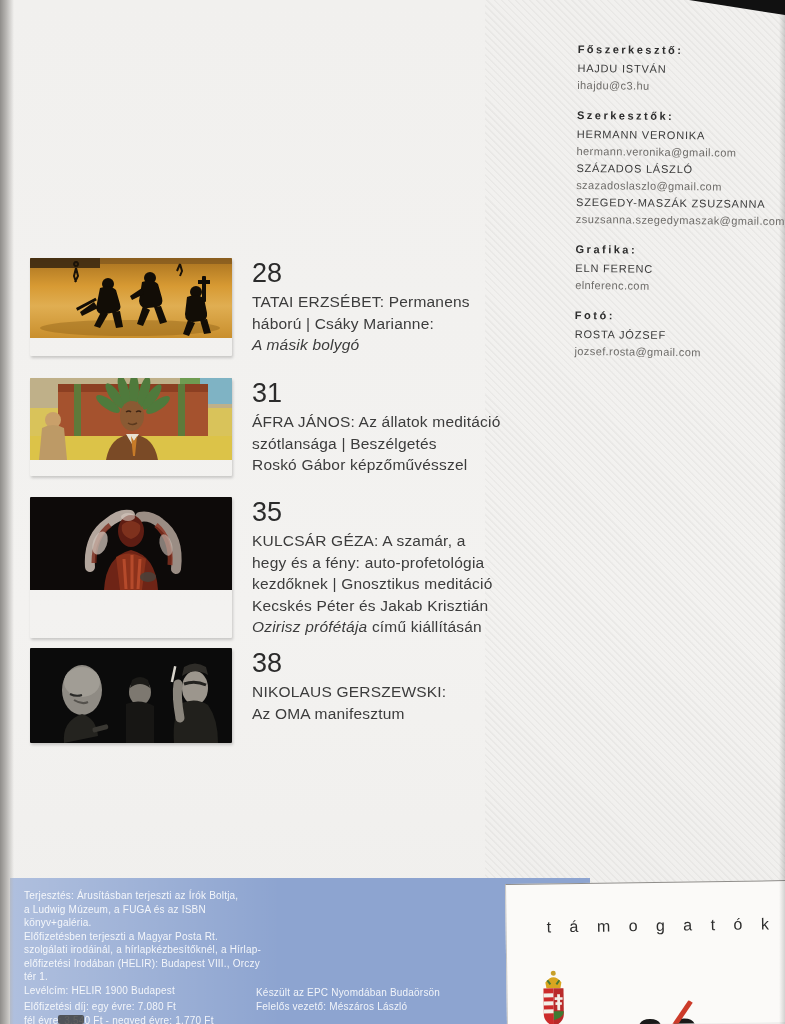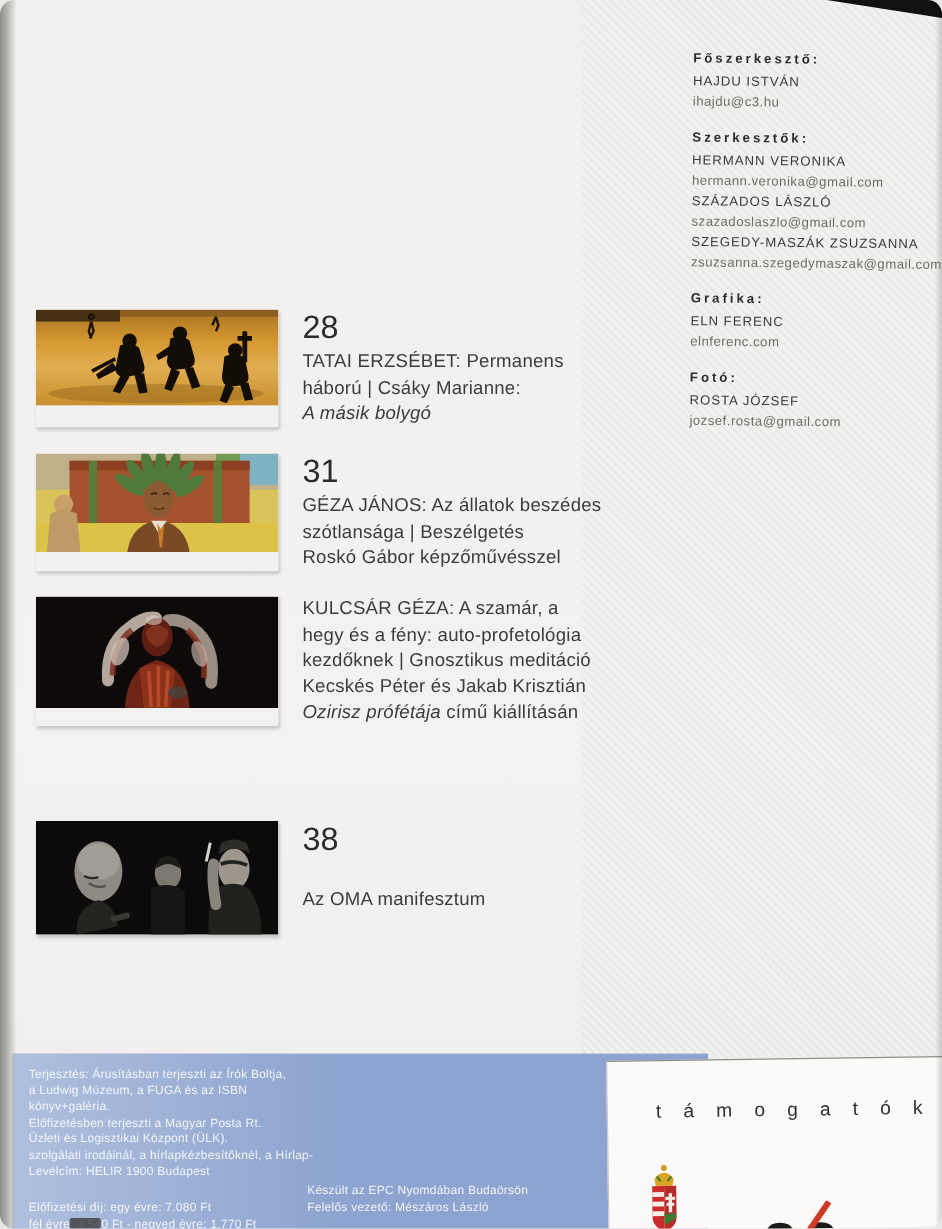--- a/index.html
+++ b/index.html
@@ -1,19 +1,19 @@
 <!DOCTYPE html>
 <html><head>
 <meta charset="utf-8">
 <style>
   html,body{margin:0;padding:0;}
   body{width:785px;height:1024px;overflow:hidden;background:#e9e8e6;
        font-family:"Liberation Sans","DejaVu Sans",sans-serif;}
   .page{position:relative;width:785px;height:1024px;overflow:hidden;
-        background:linear-gradient(180deg,#f1f0ee 0%,#f3f2f0 60%,#efeeec 100%);border-radius:12px;}
+        background:linear-gradient(180deg,#f1f0ee 0%,#f3f2f0 60%,#efeeec 100%);}
   
   .binding-edge{position:absolute;left:0;top:0;width:14px;height:1024px;
       background:linear-gradient(90deg,#8f8d8a 0%,#b8b6b3 45%,rgba(200,198,195,0) 100%);z-index:5;}
   .scan-texture{position:absolute;right:0;top:0;width:300px;height:890px;z-index:1;pointer-events:none;
       background:repeating-linear-gradient(45deg,rgba(120,118,115,0.07) 0px,rgba(120,118,115,0.07) 1px,rgba(255,255,255,0) 2px,rgba(255,255,255,0) 5px);}
   .corner-wedge{position:absolute;top:0;right:0;width:96px;height:15px;z-index:6;
       background:#111;clip-path:polygon(0 0,100% 0,100% 100%);}
   .right-shadow{position:absolute;right:0;top:0;width:6px;height:1024px;z-index:5;
       background:linear-gradient(270deg,rgba(90,90,90,0.25),rgba(90,90,90,0));}
   .scan-smudge{position:absolute;left:58px;top:1015px;width:26px;height:9px;background:#3a3a38;
@@ -180,21 +180,21 @@
         <path d="M98,45 q4,3 9,0" stroke="#5c3a1e" stroke-width="1.5" fill="none"></path>
 
         <path d="M76,82 q4,-24 26,-26 q22,2 26,26 z" fill="#7a4a26"></path>
         <path d="M96,56 l6,10 l7,-10 z" fill="#e8e2d2"></path>
         <path d="M101,58 l3,5 l3,-5 l-2,20 l-2,0 z" fill="#c77b28"></path>
       </svg>
     </div>
     <div class="entry-text">
       <div class="entry-num">31</div>
       <div class="entry-title">
-        <span>GÉZA JÁNOS: Az állatok beszédes</span><br>
+        <span>ÁFRA JÁNOS: Az állatok meditáció</span><br>
         <span>szótlansága | Beszélgetés</span><br>
         <span>Roskó Gábor képzőművésszel</span>
       </div>
     </div>
   </div>
 
   <div class="entry" style="top:497px">
     <div class="thumb">
       <svg width="202" height="93" viewBox="0 0 202 93" xmlns="http://www.w3.org/2000/svg">
         <rect width="202" height="93" fill="#0d0a09"></rect>
@@ -211,31 +211,32 @@
         <path d="M86,60 q14,-8 30,2 l-4,31 l-22,0 z" fill="#93361d" opacity="0.8"></path>
         <path d="M94,62 l2,30 M102,58 l0,34 M110,62 l-2,30" stroke="#c0502f" stroke-width="3" opacity="0.8"></path>
 
         <ellipse cx="70" cy="46" rx="7" ry="12" fill="#cfc3ba" opacity="0.75" transform="rotate(20 70 46)"></ellipse>
         <ellipse cx="136" cy="48" rx="6" ry="11" fill="#c4b8af" opacity="0.65" transform="rotate(-18 136 48)"></ellipse>
         <ellipse cx="98" cy="20" rx="7" ry="4" fill="#d8ccc2" opacity="0.6"></ellipse>
         <ellipse cx="118" cy="80" rx="8" ry="5" fill="#4a4038" opacity="0.9"></ellipse>
       </svg>
     </div>
     <div class="entry-text">
+      <div class="entry-num">35</div>
       <div class="entry-title">
         <span>KULCSÁR GÉZA: A szamár, a</span><br>
         <span>hegy és a fény: auto-profetológia</span><br>
         <span>kezdőknek | Gnosztikus meditáció</span><br>
         <span>Kecskés Péter és Jakab Krisztián</span><br>
         <span class="italic">Ozirisz prófétája</span><span> című kiállításán</span>
       </div>
     </div>
   </div>
 
-  <div class="entry" style="top:684px">
+  <div class="entry" style="top:648px">
     <div class="thumb">
       <svg width="202" height="95" viewBox="0 0 202 95" xmlns="http://www.w3.org/2000/svg">
         <rect width="202" height="95" fill="#0b0b0b"></rect>
 
         <ellipse cx="52" cy="42" rx="20" ry="25" fill="#8f8b84"></ellipse>
         <ellipse cx="52" cy="34" rx="18" ry="15" fill="#a19d95"></ellipse>
         <path d="M40,46 q6,3 12,1" stroke="#2a2a28" stroke-width="2" fill="none"></path>
         <path d="M44,52 q8,5 14,2" stroke="#55524d" stroke-width="2" fill="none"></path>
         <path d="M52,66 q14,4 16,22 l-34,7 q-2,-22 18,-29" fill="#24231f"></path>
         <rect x="62" y="80" width="16" height="5" rx="2" fill="#3a3833" transform="rotate(-15 62 80)"></rect>
@@ -248,33 +249,33 @@
         <path d="M154,36 q11,-4 22,1" stroke="#23221f" stroke-width="3" fill="none"></path>
         <path d="M152,28 q13,-9 26,-1 l-2,-8 q-11,-7 -22,0 z" fill="#2e2c28"></path>
         <path d="M144,95 q-2,-28 8,-40 q14,-6 26,2 q10,14 10,38 z" fill="#21201c"></path>
         <path d="M150,70 q-4,-22 -2,-34" stroke="#8a857c" stroke-width="9" fill="none" stroke-linecap="round"></path>
         <rect x="144" y="18" width="2.5" height="16" fill="#d8d4cc" transform="rotate(12 144 18)"></rect>
       </svg>
     </div>
     <div class="entry-text">
       <div class="entry-num">38</div>
       <div class="entry-title">
-        <br>
+        <span>NIKOLAUS GERSZEWSKI:</span><br>
         <span>Az OMA manifesztum</span>
       </div>
     </div>
   </div>
 
   <div class="colophon">
     <div class="colo-text colo-dist">
       <div>Terjesztés: Árusításban terjeszti az Írók Boltja,</div>
       <div>a Ludwig Múzeum, a FUGA és az ISBN könyv+galéria.</div>
       <div>Előfizetésben terjeszti a Magyar Posta Rt.</div>
-      <div>Üzleti és Logisztikai Központ (ÜLK).</div>
       <div>szolgálati irodáinál, a hírlapkézbesítőknél, a Hírlap-</div>
+      <div>előfizetési Irodában (HELIR): Budapest VIII., Orczy tér 1.</div>
       <div>Levélcím: HELIR 1900 Budapest</div>
     </div>
     <div class="colo-text colo-price">
       <div>Előfizetési díj: egy évre: 7.080 Ft</div>
       <div>fél évre: 3.540 Ft - negyed évre: 1.770 Ft</div>
     </div>
     <div class="colo-text colo-print">
       <div>Készült az EPC Nyomdában Budaörsön</div>
       <div>Felelős vezető: Mészáros László</div>
     </div>

